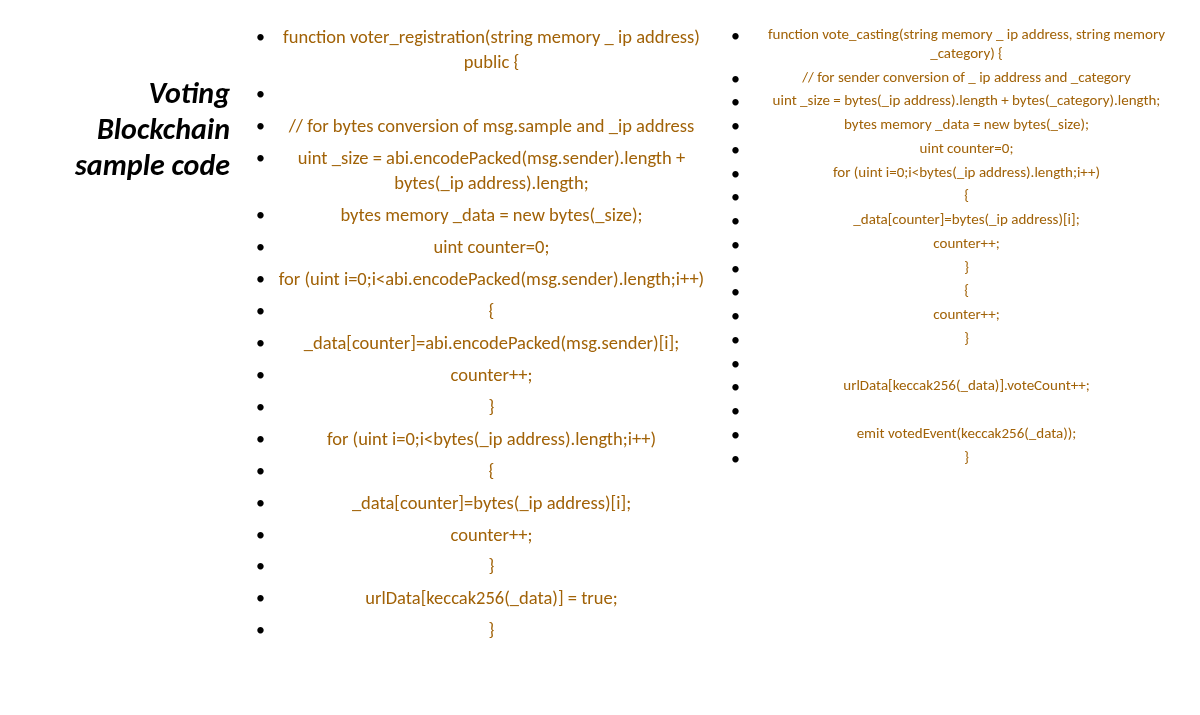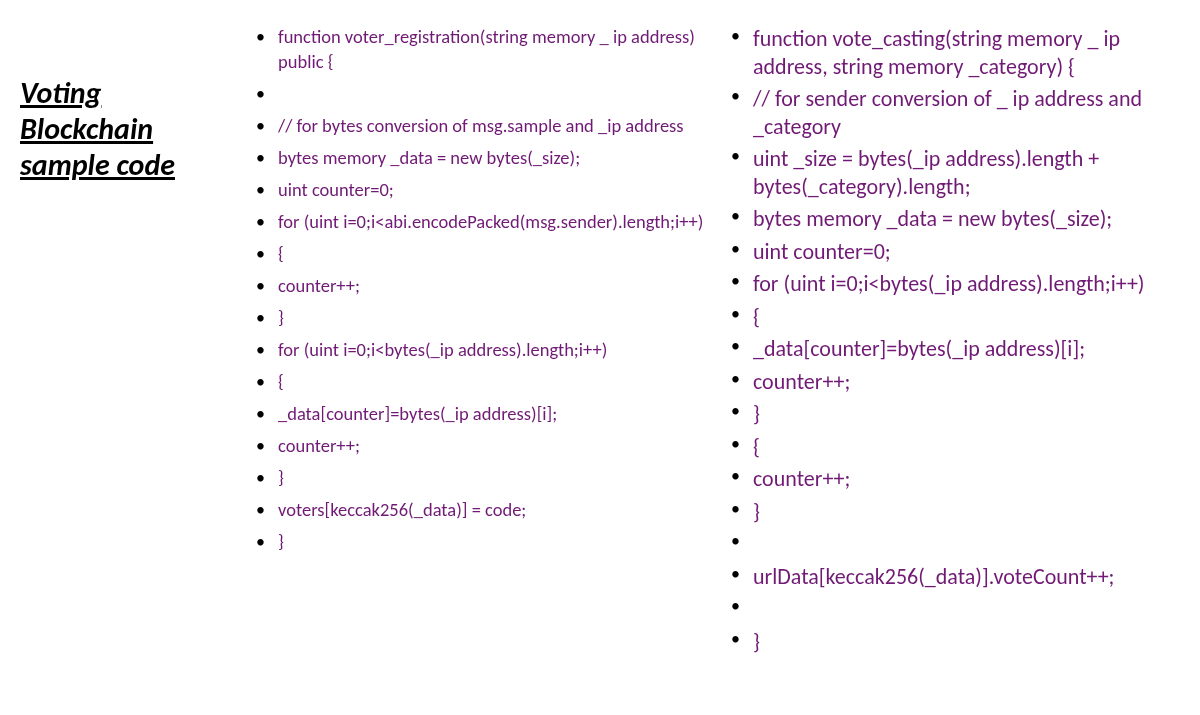--- a/index.html
+++ b/index.html
@@ -17,22 +17,21 @@
     }
     .container {
       display: flex;
       flex-direction: row;
       gap: 20px;
       height: 100%;
     }
     .title-col {
       width: 210px;
       padding-top: 50px;
-      text-align: left;
-      text-decoration: underline;
+      text-align: right;
     }
     .title {
       font-size: 30px;
       font-weight: bold;
       font-style: italic;
       color: #000;
       line-height: 1.2;
     }
     .code-col {
       flex: 1;
@@ -40,63 +39,66 @@
       flex-direction: column;
     }
     .code-col ul {
       list-style: none;
       padding-left: 0;
     }
     .code-col li {
       position: relative;
       padding-left: 28px;
       font-size: 18.5px;
-      color: #701a75;
+      color: #a16207;
       line-height: 1.35;
       margin-bottom: 7px;
       min-height: 18px;
+      text-align: center;
     }
     .code-col li::before {
       content: "•";
       position: absolute;
       left: 6px;
       top: 0;
       font-size: 18px;
       color: #000;
     }
     .col-right li {
-      font-size: 22px;
+      font-size: 15px;
       margin-bottom: 5px;
       line-height: 1.25;
     }
   </style>
 </head>
 <body>
 
 <div class="container">
   <div class="title-col">
     <div class="title">Voting Blockchain sample code</div>
   </div>
   <div class="code-col col-left">
     <ul id="list-left">
         <li>function voter_registration(string memory _ ip address) public {</li>
         <li>&nbsp;</li>
         <li>// for bytes conversion of msg.sample and _ip address</li>
+        <li>uint _size = abi.encodePacked(msg.sender).length + bytes(_ip address).length;</li>
         <li>bytes memory _data = new bytes(_size);</li>
         <li>uint counter=0;</li>
         <li>for (uint i=0;i&lt;abi.encodePacked(msg.sender).length;i++)</li>
         <li>{</li>
+        <li> _data[counter]=abi.encodePacked(msg.sender)[i];</li>
         <li> counter++;</li>
         <li>}</li>
         <li> for (uint i=0;i&lt;bytes(_ip address).length;i++)</li>
         <li>{</li>
         <li> _data[counter]=bytes(_ip address)[i];</li>
         <li> counter++;</li>
         <li>}</li>
-        <li> voters[keccak256(_data)] = code;</li>
+        <li> urlData[keccak256(_data)] = true;</li>
         <li>}</li>
       </ul>
   </div>
   <div class="code-col col-right">
     <ul id="list-right">
         <li>function vote_casting(string memory _ ip address, string memory _category) {</li>
         <li>// for sender conversion of _ ip address and _category</li>
         <li>uint _size = bytes(_ip address).length + bytes(_category).length;</li>
         <li>bytes memory _data = new bytes(_size);</li>
         <li>uint counter=0;</li>
@@ -104,16 +106,17 @@
         <li>{</li>
         <li>  _data[counter]=bytes(_ip address)[i];</li>
         <li>  counter++;</li>
         <li>}</li>
         <li>{</li>
         <li>   counter++;</li>
         <li>}</li>
         <li>&nbsp;</li>
         <li>  urlData[keccak256(_data)].voteCount++;</li>
         <li>&nbsp;</li>
+        <li>  emit votedEvent(keccak256(_data));</li>
         <li>}</li>
       </ul>
   </div>
 </div>
 
 </body></html>

